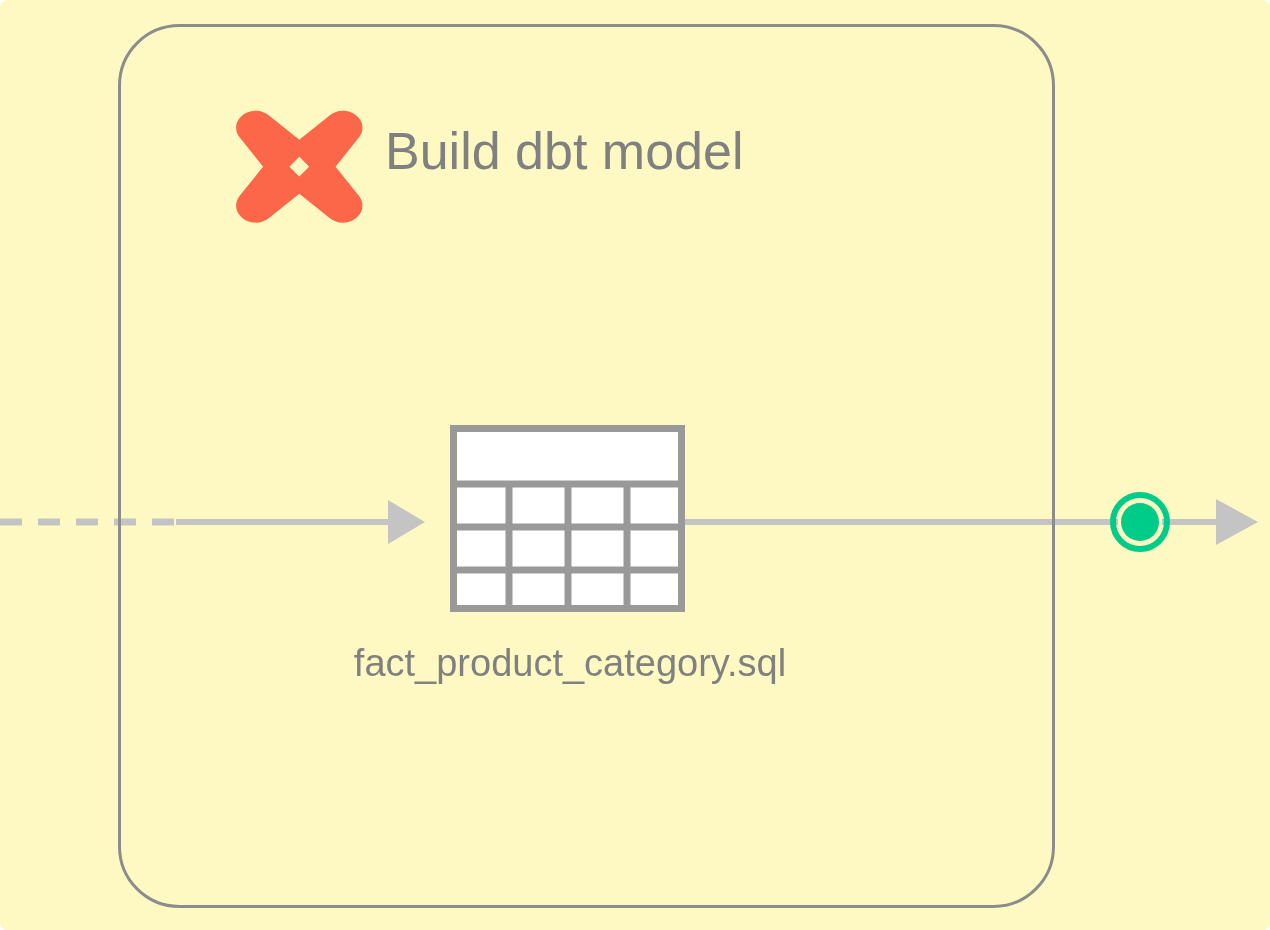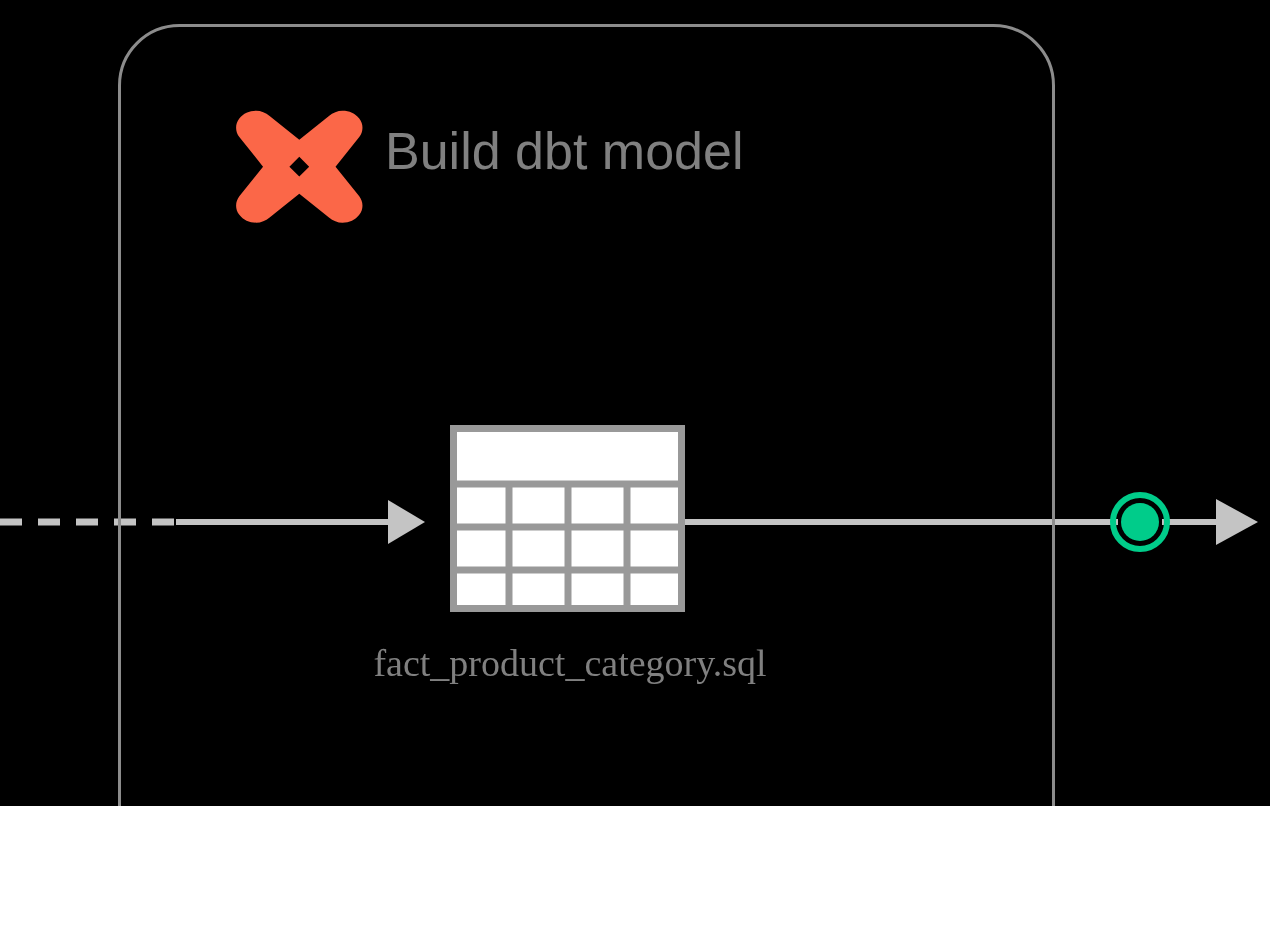--- a/index.html
+++ b/index.html
@@ -7,23 +7,24 @@
     margin: 0;
     padding: 0;
     background: #ffffff;
   }
   body {
     font-family: "Liberation Sans", sans-serif;
   }
   #canvas {
     position: relative;
     width: 1270px;
-    height: 806px;
-    background: #000000;
+    height: 930px;
+    background: #fef9c3;
     overflow: hidden;
+    border-radius: 7px;
   }
   #diagram-svg {
     position: absolute;
     left: 0;
     top: 0;
     width: 1270px;
     height: 930px;
     display: block;
   }
   .step-title {
@@ -42,21 +43,21 @@
   }
   .artifact-label {
     position: absolute;
     left: 250px;
     top: 639px;
     width: 640px;
     text-align: center;
     font-size: 38px;
     line-height: 48px;
     color: #808080;
-    font-family: Liberation Serif, serif;
+    font-family: Liberation Sans, sans-serif;
     font-weight: 400;
   }
 </style>
 </head>
 <body>
 
 <div id="canvas">
 
   <svg id="diagram-svg" viewBox="0 0 1270 930" xmlns="http://www.w3.org/2000/svg">
 

